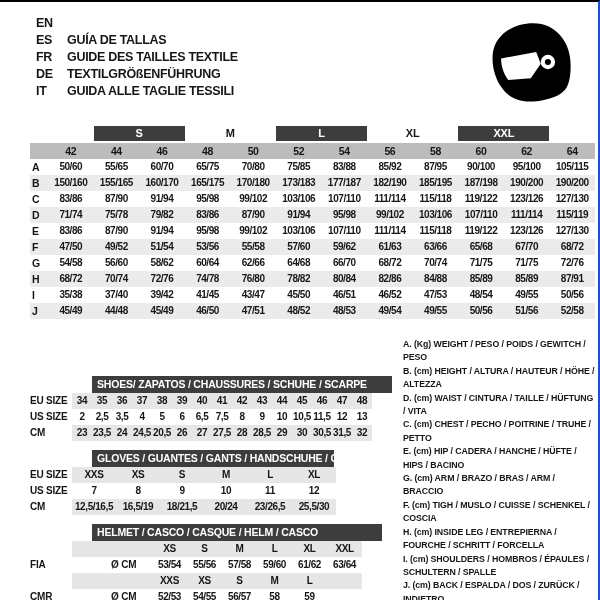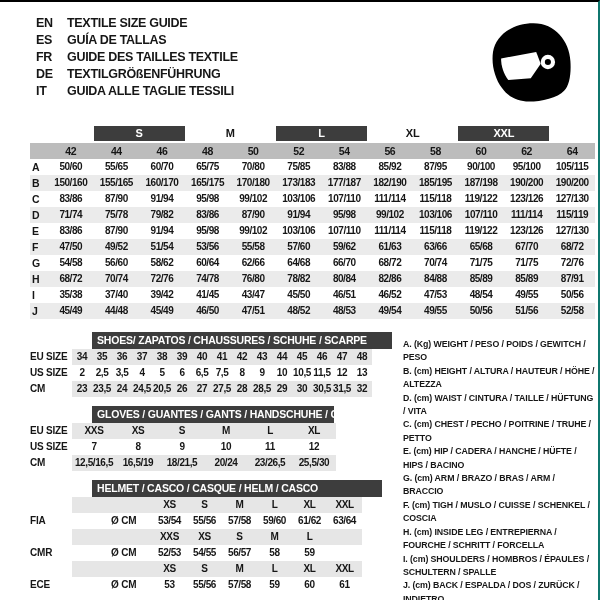--- a/index.html
+++ b/index.html
@@ -1,19 +1,19 @@
 <!DOCTYPE html>
 <html><head>
 <meta charset="utf-8">
 <style>
   * { margin:0; padding:0; box-sizing:border-box; }
   html,body { background:#fff; }
   body { width:600px; height:600px; font-family:"Liberation Sans", sans-serif; color:#161616; }
   .page { position:relative; width:600px; height:600px; background:#fff;
-          border-top:2px solid #000; border-right:2px solid #0f766e; overflow:hidden; }
+          border-top:2px solid #000; border-right:2px solid #1d4ed8; overflow:hidden; }
 
   
   .lang-header { position:absolute; left:36px; top:12px; }
   .lang-row { display:flex; height:17px; align-items:center; }
   .lang-code { width:31px; font-weight:700; font-size:12.5px; letter-spacing:-0.3px; }
   .lang-title { font-weight:700; font-size:12.5px; letter-spacing:-0.3px; white-space:nowrap; }
 
   
   .helmet-icon { position:absolute; right:24px; top:14px; width:90px; height:92px; }
 
@@ -33,42 +33,41 @@
   .subtables { position:absolute; left:30px; top:330px; width:366px; }
   .sub { margin-bottom:9px; }
   .bar { margin-left:62px; background:#3d3d3d; color:#fff; font-weight:700;
          font-size:10.5px; height:17px; line-height:17px; padding-left:5px;
          letter-spacing:-0.2px; white-space:nowrap; overflow:hidden; }
   .srow { display:flex; height:16px; }
   .slabel { width:42px; font-weight:700; font-size:10px; line-height:16px; letter-spacing:-0.2px; }
   .svals { display:flex; }
   .svals.shaded { background:#e6e6e6; }
   .sval { text-align:center; font-weight:700; font-size:10px; line-height:16px; letter-spacing:-0.4px; white-space:nowrap; }
-  .shoes .bar { width:300px; }
+  .shoes .bar { width:300px;margin-top:44px; }
   .shoes .sval { width:20px; }
   .gloves .bar { width:242px; }
   .gloves .sval { width:44px; }
   .helmet-t .bar { width:290px; }
   .helmet-t .sunit { width:44px; font-weight:700; font-size:10px; line-height:16px; padding-left:3px; letter-spacing:-0.2px;margin-left:36px; }
   .helmet-t .sval { width:35px; }
 
   
   .legend { position:absolute; left:403px; top:336px; width:193px; }
   .lg-item { font-weight:700; font-size:8.8px; line-height:13.4px; letter-spacing:-0.1px; }
 </style>
 </head>
 <body>
 
 <div class="page">
 
   <div class="lang-header">
     <div id="lang-rows">
         <div class="lang-row">
           <div class="lang-code">EN</div>
-          <div class="lang-title">TEXTILE SIZE GUIDE</div>
         </div>
         <div class="lang-row">
           <div class="lang-code">ES</div>
           <div class="lang-title">GUÍA DE TALLAS</div>
         </div>
         <div class="lang-row">
           <div class="lang-code">FR</div>
           <div class="lang-title">GUIDE DES TAILLES TEXTILE</div>
         </div>
         <div class="lang-row">

